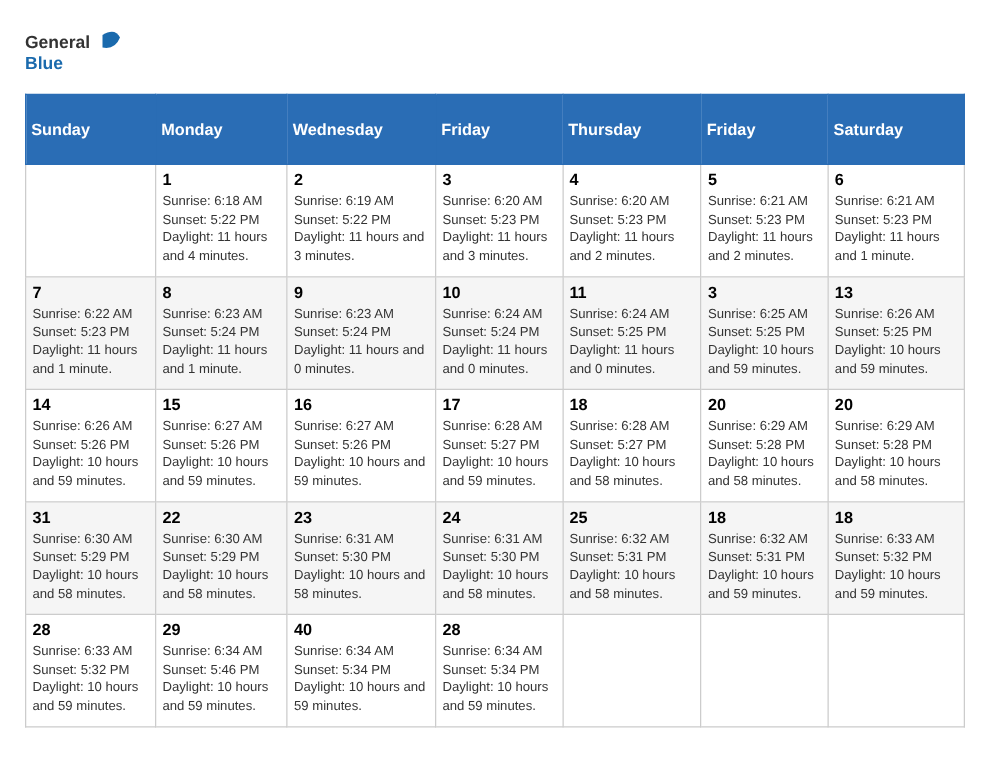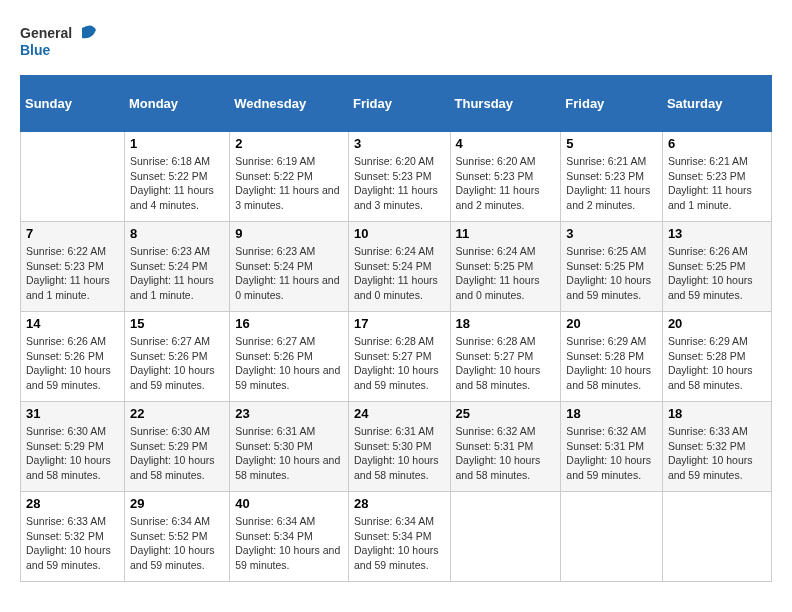--- a/index.html
+++ b/index.html
@@ -222,21 +222,21 @@
           <div class="day-info"><span>Sunrise: 6:33 AM</span><br><span>Sunset: 5:32 PM</span><br><span>Daylight: 10 hours and 59 minutes.</span></div>
         </td>
       </tr>
       <tr>
         <td>
           <span class="day-number">28</span>
           <div class="day-info"><span>Sunrise: 6:33 AM</span><br><span>Sunset: 5:32 PM</span><br><span>Daylight: 10 hours and 59 minutes.</span></div>
         </td>
         <td>
           <span class="day-number">29</span>
-          <div class="day-info"><span>Sunrise: 6:34 AM</span><br><span>Sunset: 5:52 PM</span><br><span>Daylight: 10 hours and 59 minutes.</span></div>
+          <div class="day-info"><span>Sunrise: 6:34 AM</span><br><span>Sunset: 5:46 PM</span><br><span>Daylight: 10 hours and 59 minutes.</span></div>
         </td>
         <td>
           <span class="day-number">40</span>
           <div class="day-info"><span>Sunrise: 6:34 AM</span><br><span>Sunset: 5:34 PM</span><br><span>Daylight: 10 hours and 59 minutes.</span></div>
         </td>
         <td>
           <span class="day-number">28</span>
           <div class="day-info"><span>Sunrise: 6:34 AM</span><br><span>Sunset: 5:34 PM</span><br><span>Daylight: 10 hours and 59 minutes.</span></div>
         </td>
         <td class="empty-cell"></td>

